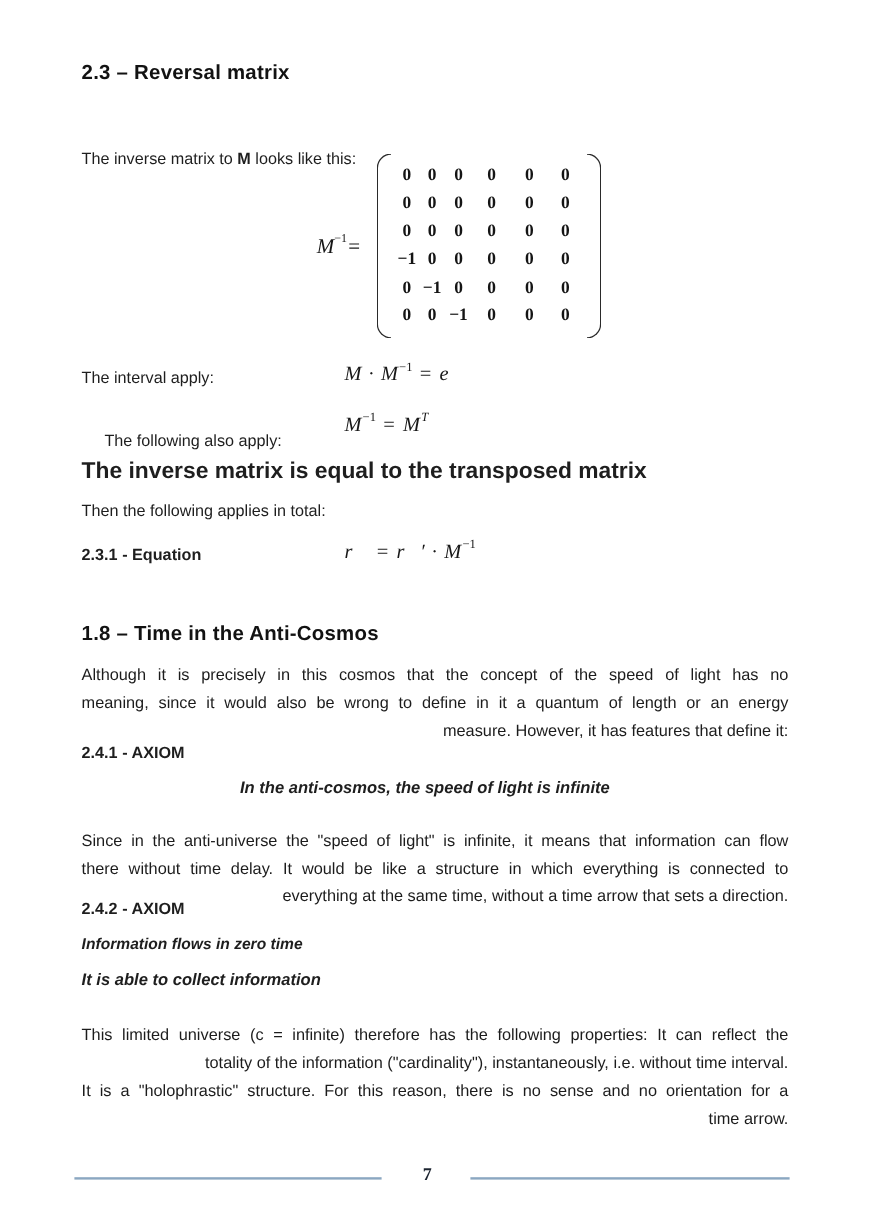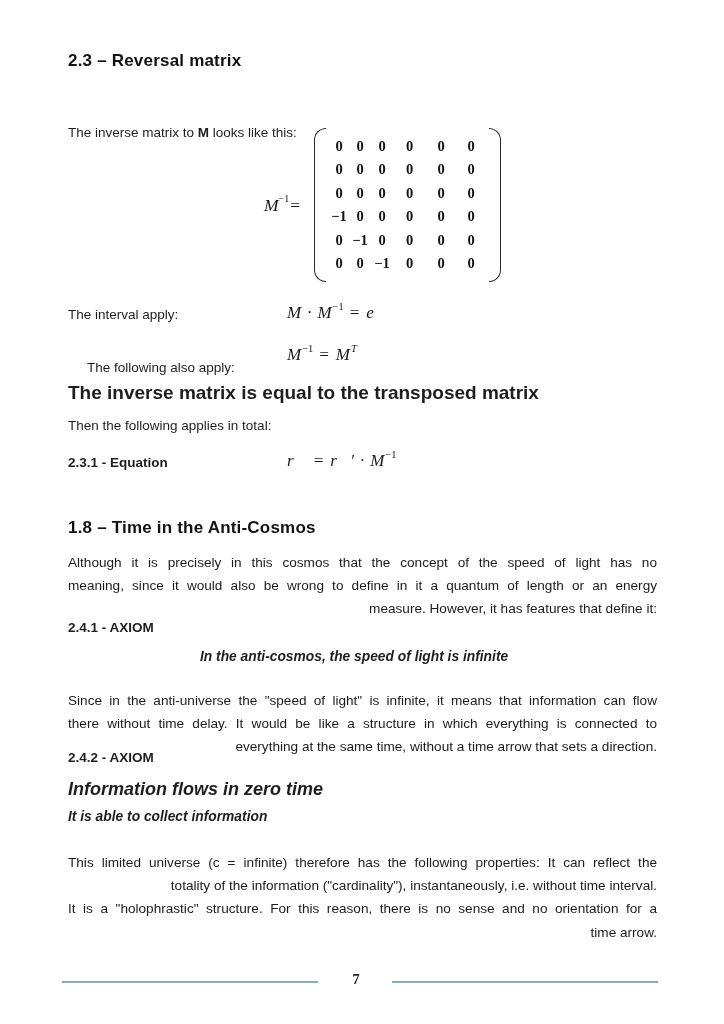--- a/index.html
+++ b/index.html
@@ -140,21 +140,21 @@
   <div class="abs body-t b" style="top:620px;left:68px;text-align:right;">2.4.1 - AXIOM</div>
   <div class="abs bi" style="top:649px;left:168px;font-size:13.8px;margin-left:32px;">In the anti-cosmos, the speed of light is infinite</div>
 
   <div class="abs para" style="top:689px;left:68px;">
     <div class="jl">Since in the anti-universe the "speed of light" is infinite, it means that information can flow</div>
     <div class="jl">there without time delay. It would be like a structure in which everything is connected to</div>
     <div class="nl">everything at the same time, without a time arrow that sets a direction.</div>
   </div>
 
   <div class="abs body-t b" style="top:750px;left:68px;">2.4.2 - AXIOM</div>
-  <div class="abs bi" style="top:779px;left:68px;font-size:18px;">Information flows in zero time</div>
+  <div class="abs bi" style="top:779px;left:68px;font-size:13px;">Information flows in zero time</div>
   <div class="abs para" style="top:851px;left:68px;">
     <div class="jl">This limited universe (c = infinite) therefore has the following properties: It can reflect the</div>
     <div class="nl">totality of the information ("cardinality"), instantaneously, i.e. without time interval.</div>
     <div class="jl">It is a "holophrastic" structure. For this reason, there is no sense and no orientation for a</div>
     <div class="nl">time arrow.</div>
   </div>
 
   <div class="abs bi" style="top:809px;left:68px;font-size:13.8px;">It is able to collect information</div>
 
   <div class="abs rule" style="top:981px;left:62px;width:256px;"></div>

